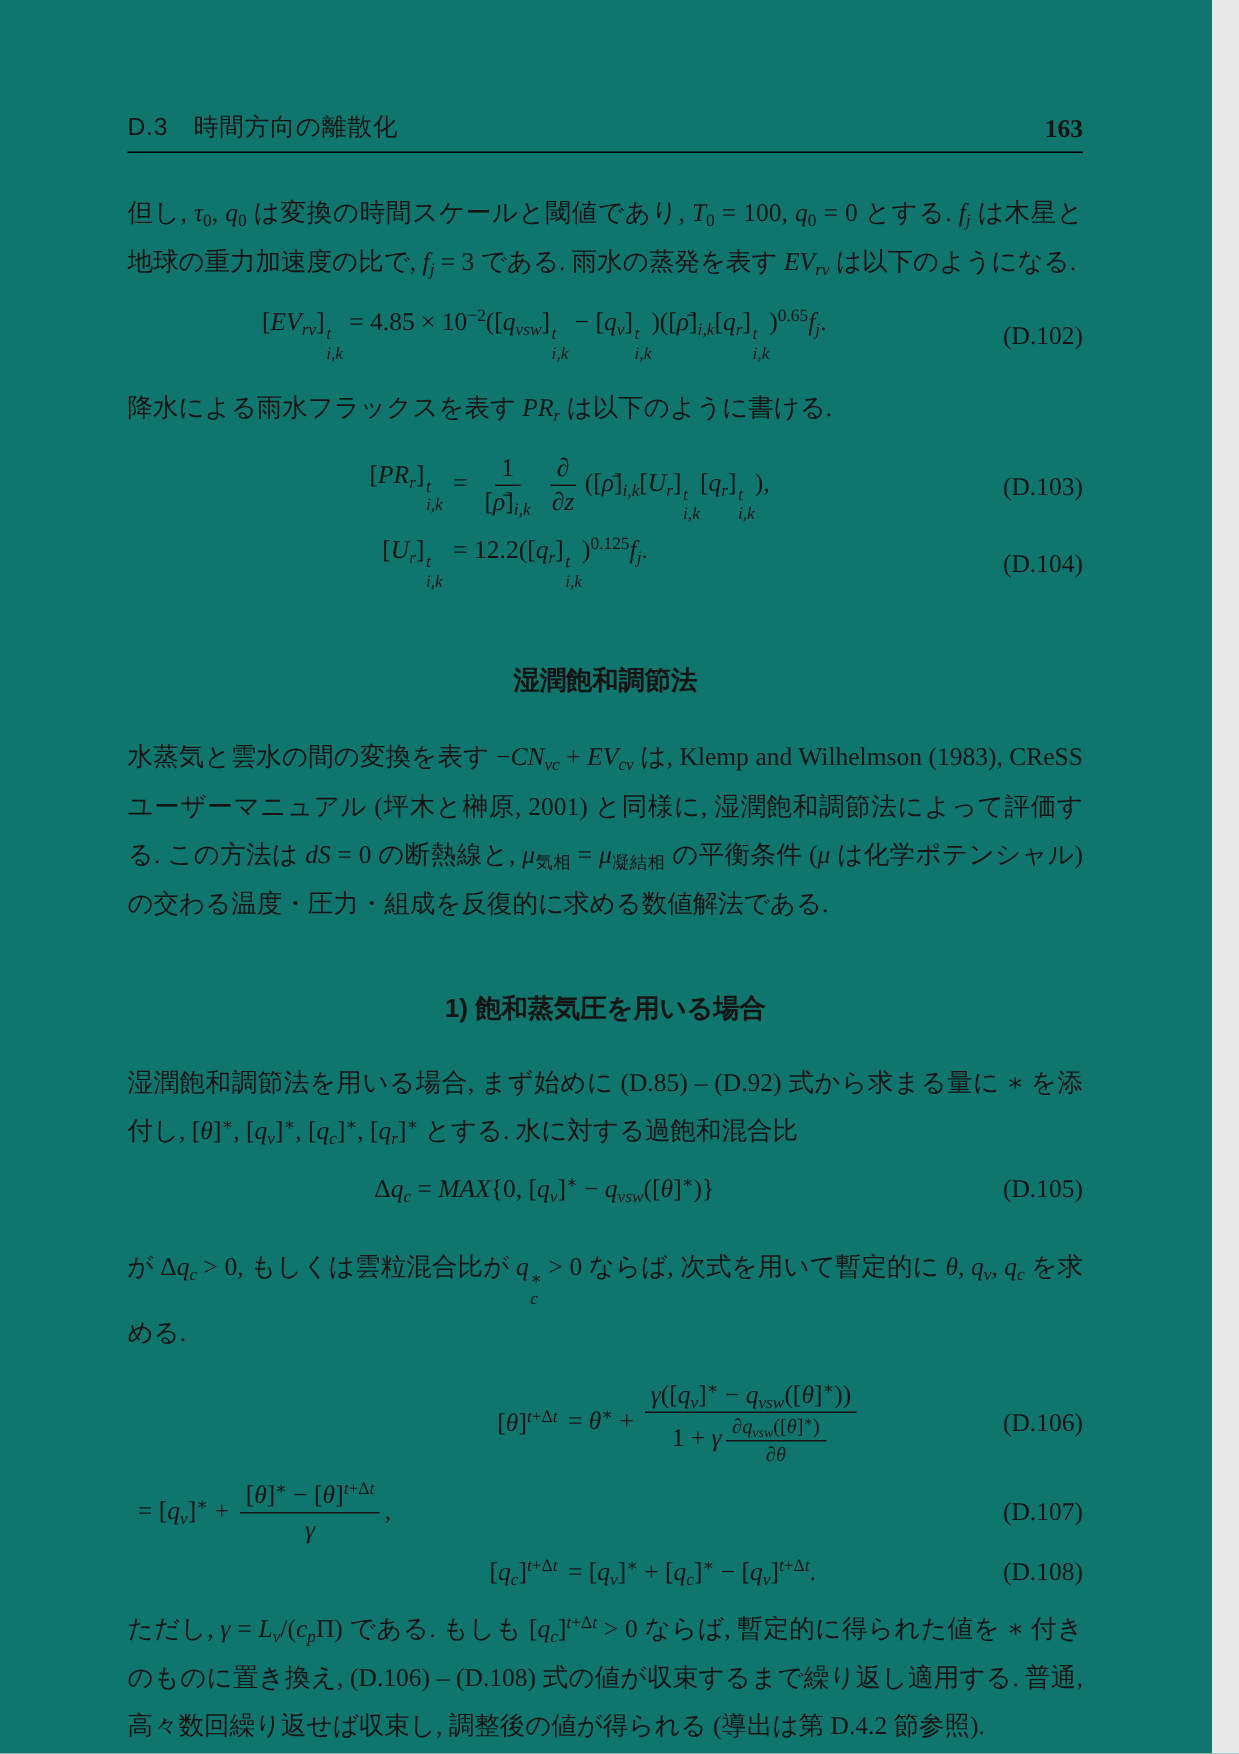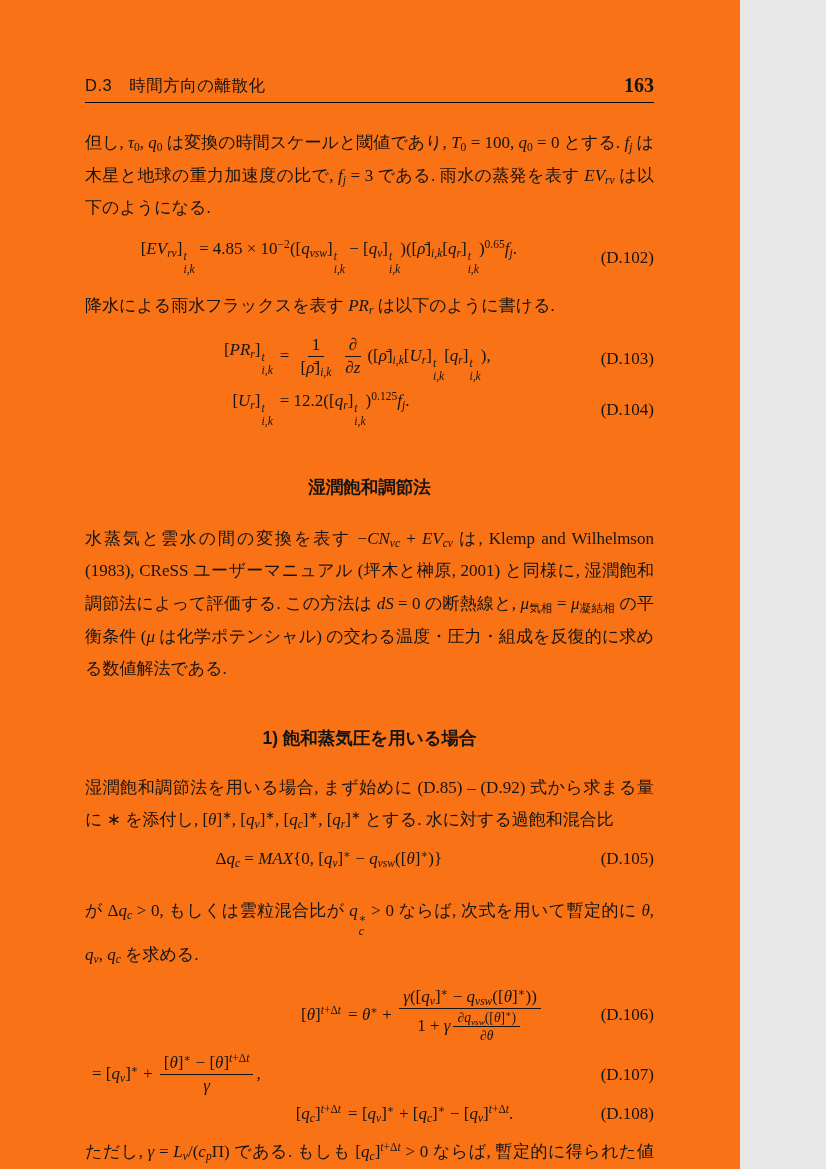--- a/index.html
+++ b/index.html
@@ -1,31 +1,31 @@
 <!DOCTYPE html>
 <html><head>
 <meta charset="utf-8">
 <style>
   html,body{margin:0;padding:0;background:#e8e8e8;}
   .page{
-    width:740px;height:1169px;background:#f97316;color:#141414;
+    width:808px;height:1169px;background:#0f766e;color:#141414;
     box-sizing:border-box;padding:74px 86px 0 85px;position:relative;overflow:hidden;
     font-family:"Liberation Serif","DejaVu Serif",serif;font-size:17px;
   }
   
   .runhead{display:flex;justify-content:space-between;align-items:flex-end;
     border-bottom:1.6px solid #000;padding-bottom:5px;}
   .runhead-title{font-family:"Liberation Sans","DejaVu Sans",sans-serif;font-size:16.5px;letter-spacing:.5px;}
-  .runhead-page{font-weight:bold;font-size:20px;}
+  .runhead-page{font-weight:bold;font-size:17px;}
   
   .para{margin:0;line-height:1.92;text-align:justify;}
   .p1{margin-top:24px;}
   .p2{margin-top:13px;}
   .p4{margin-top:24px;}
-  .p6{margin-top:22px;font-family:Liberation Serif, serif;}
+  .p6{margin-top:22px;}
   .p7{margin-top:26px;}
   .p8{margin-top:12px;}
   
   .sec-heading,.sub-heading{font-family:"Liberation Sans","DejaVu Sans",sans-serif;
     font-weight:bold;font-size:17.5px;margin:0;text-align:center;}
   .sec-heading{margin-top:46px;}
   .sub-heading{margin-top:40px;}
   
   .mv{font-style:italic;}
   .mt{font-style:normal;}

